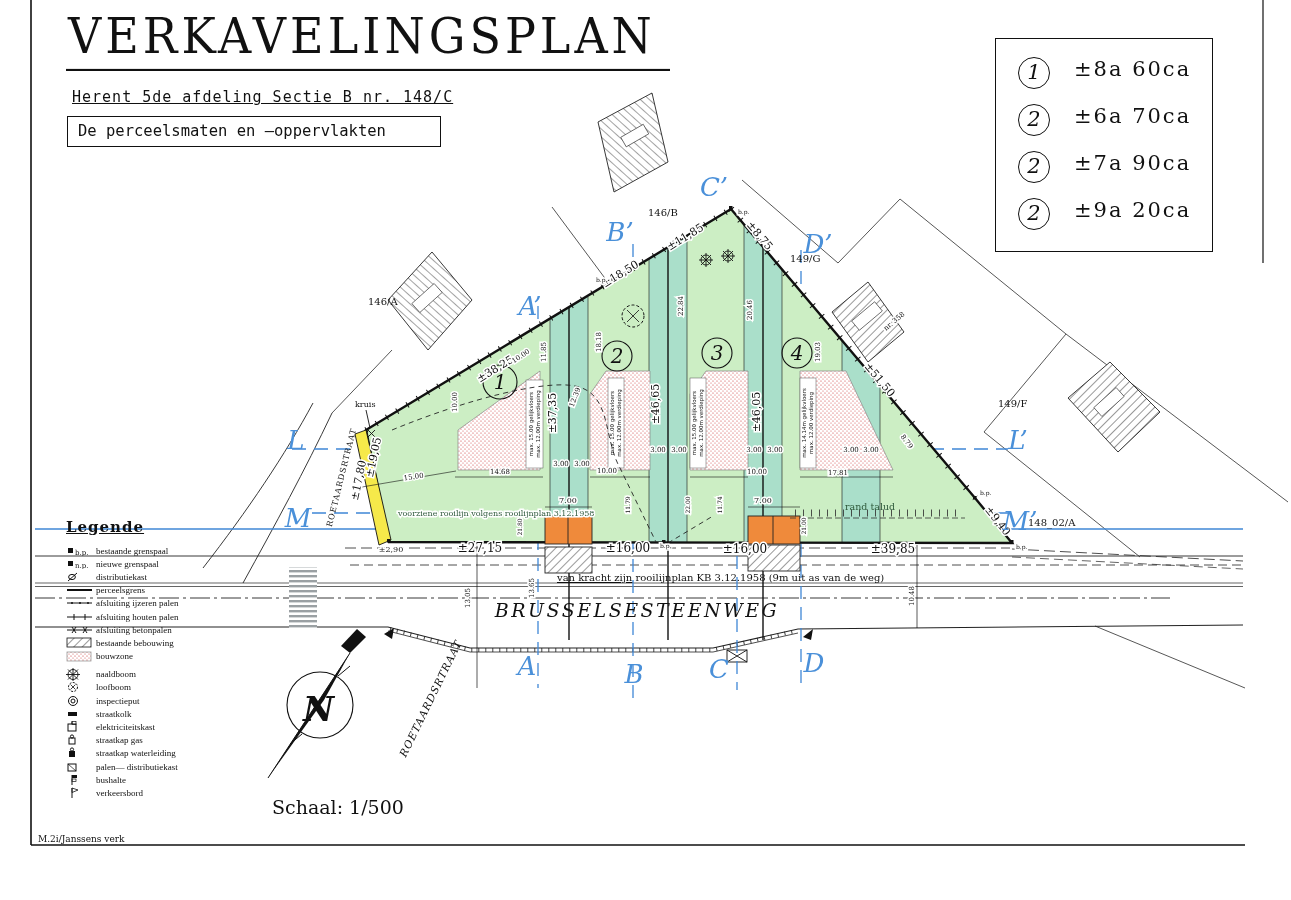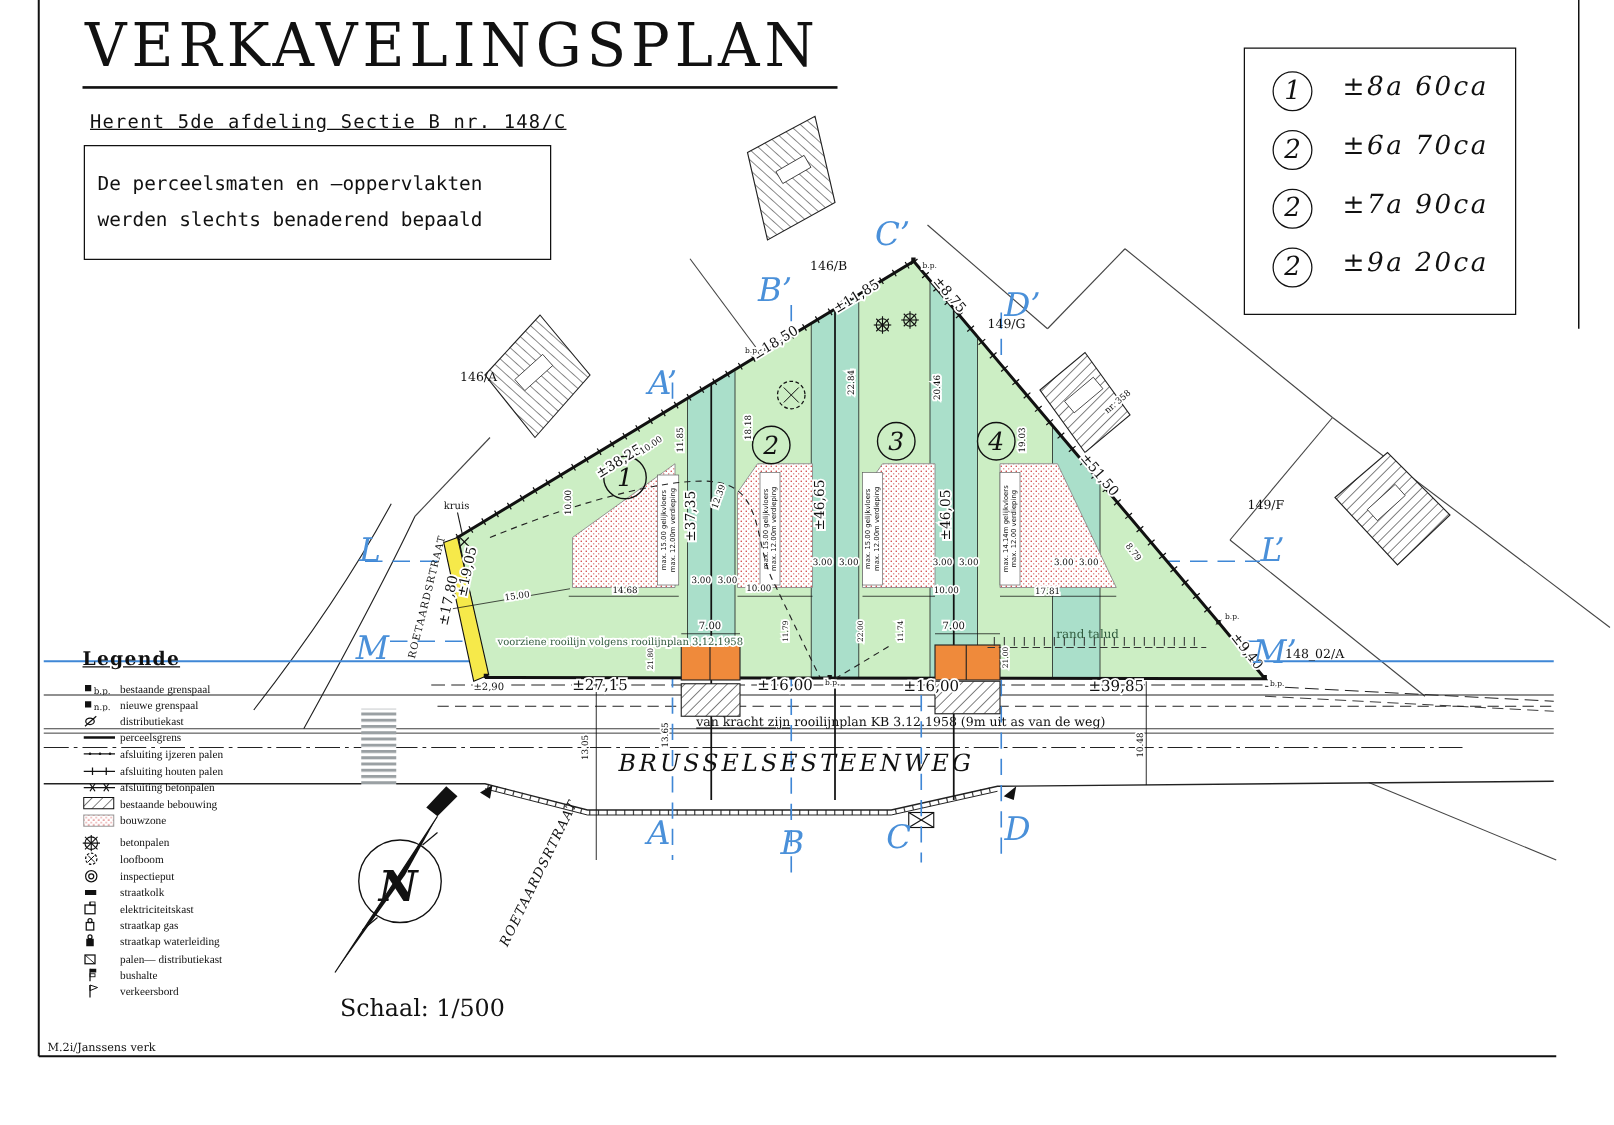--- a/index.html
+++ b/index.html
@@ -4,27 +4,27 @@
 <style>
   html,body{margin:0;padding:0;background:#fff;}
   body{width:1291px;height:900px;position:relative;overflow:hidden;
        font-family:"DejaVu Serif",serif;color:#111;}
   .abs{position:absolute;}
   
   #title{left:66px;top:8px;font-size:46px;letter-spacing:4px;font-weight:normal;
          border-bottom:2px solid #111;padding:0 14px 4px 2px;transform:scaleY(1.05);transform-origin:top left;}
   #subtitle{left:72px;top:88px;font-family:"DejaVu Sans Mono",monospace;font-size:15px;letter-spacing:1px;text-decoration:underline;}
   #notebox{left:67px;top:116px;width:352px;border:1.6px solid #111;
-           font-family:"DejaVu Sans Mono",monospace;font-size:15.5px;line-height:29px;padding:16px 10px;}
+           font-family:"DejaVu Sans Mono",monospace;font-size:15.5px;line-height:29px;padding:0 10px;}
   
   #areas{left:995px;top:38px;width:216px;height:212px;border:1.6px solid #111;}
   .arearow{position:absolute;left:0;width:100%;height:47px;}
   .acirc{position:absolute;left:22px;top:6px;width:30px;height:30px;border:1.4px solid #111;border-radius:50%;
          font-style:italic;font-size:21px;text-align:center;line-height:29px;}
-  .aval{position:absolute;left:78px;top:6px;font-style:italic;font-size:21px;letter-spacing:2px;}
+  .aval{position:absolute;left:78px;top:6px;font-size:21px;letter-spacing:2px;}
   
   #legend{left:66px;top:518px;width:240px;}
   #legend h3{margin:0 0 8px 0;font-size:15px;font-weight:bold;letter-spacing:1px;text-decoration:underline;}
   .lrow{display:flex;align-items:center;height:13.2px;}
   .lrow.gap{margin-top:5px;}
   .lsym{width:30px;flex:0 0 30px;display:flex;align-items:center;}
   .llab{font-family:Liberation Serif, serif;font-size:9px;white-space:nowrap;}
   #scale{left:272px;top:796px;font-size:19px;}
   #footer{left:38px;top:834px;font-size:9px;text-align:right;}
   
@@ -360,21 +360,20 @@
     <text x="557" y="581" font-size="10" fill="#2c3455">
       <tspan text-decoration="underline">van kracht zijn</tspan><tspan> rooilijnplan KB 3.12.1958 (9m uit as van de weg)</tspan>
     </text>
   </g>
 </svg>
 
 <div class="abs" id="title">VERKAVELINGSPLAN</div>
 <div class="abs" id="subtitle">Herent 5de afdeling Sectie B nr. 148/C</div>
 <div class="abs" id="notebox">
   <div>De perceelsmaten en –oppervlakten</div>
-  <div>werden slechts benaderend bepaald</div>
 </div>
 
 <div class="abs" id="areas">
   <div class="arearow" style="top:12px">
     <div class="acirc">1</div>
     <div class="aval">±8a 60ca</div>
   </div>
   <div class="arearow" style="top:59px">
     <div class="acirc">2</div>
     <div class="aval">±6a 70ca</div>
@@ -476,21 +475,21 @@
       </span>
     <span class="llab">bouwzone</span>
     </div>
 
   <div class="lrow gap">
     <span class="lsym">
         <svg width="30" height="13">
           <use href="#gear" x="7" y="6.5"></use>
         </svg>
       </span>
-    <span class="llab">betonpalen</span>
+    <span class="llab">naaldboom</span>
     </div>
   <div class="lrow">
     <span class="lsym">
         <svg width="30" height="12">
           <circle cx="7" cy="6" r="4.5" fill="none" stroke="#111" stroke-dasharray="2 1.4"></circle>
           <line x1="4.5" y1="3.5" x2="9.5" y2="8.5" stroke="#111" stroke-width="0.8"></line>
           <line x1="9.5" y1="3.5" x2="4.5" y2="8.5" stroke="#111" stroke-width="0.8"></line>
         </svg>
       </span>
     <span class="llab">loofboom</span>

